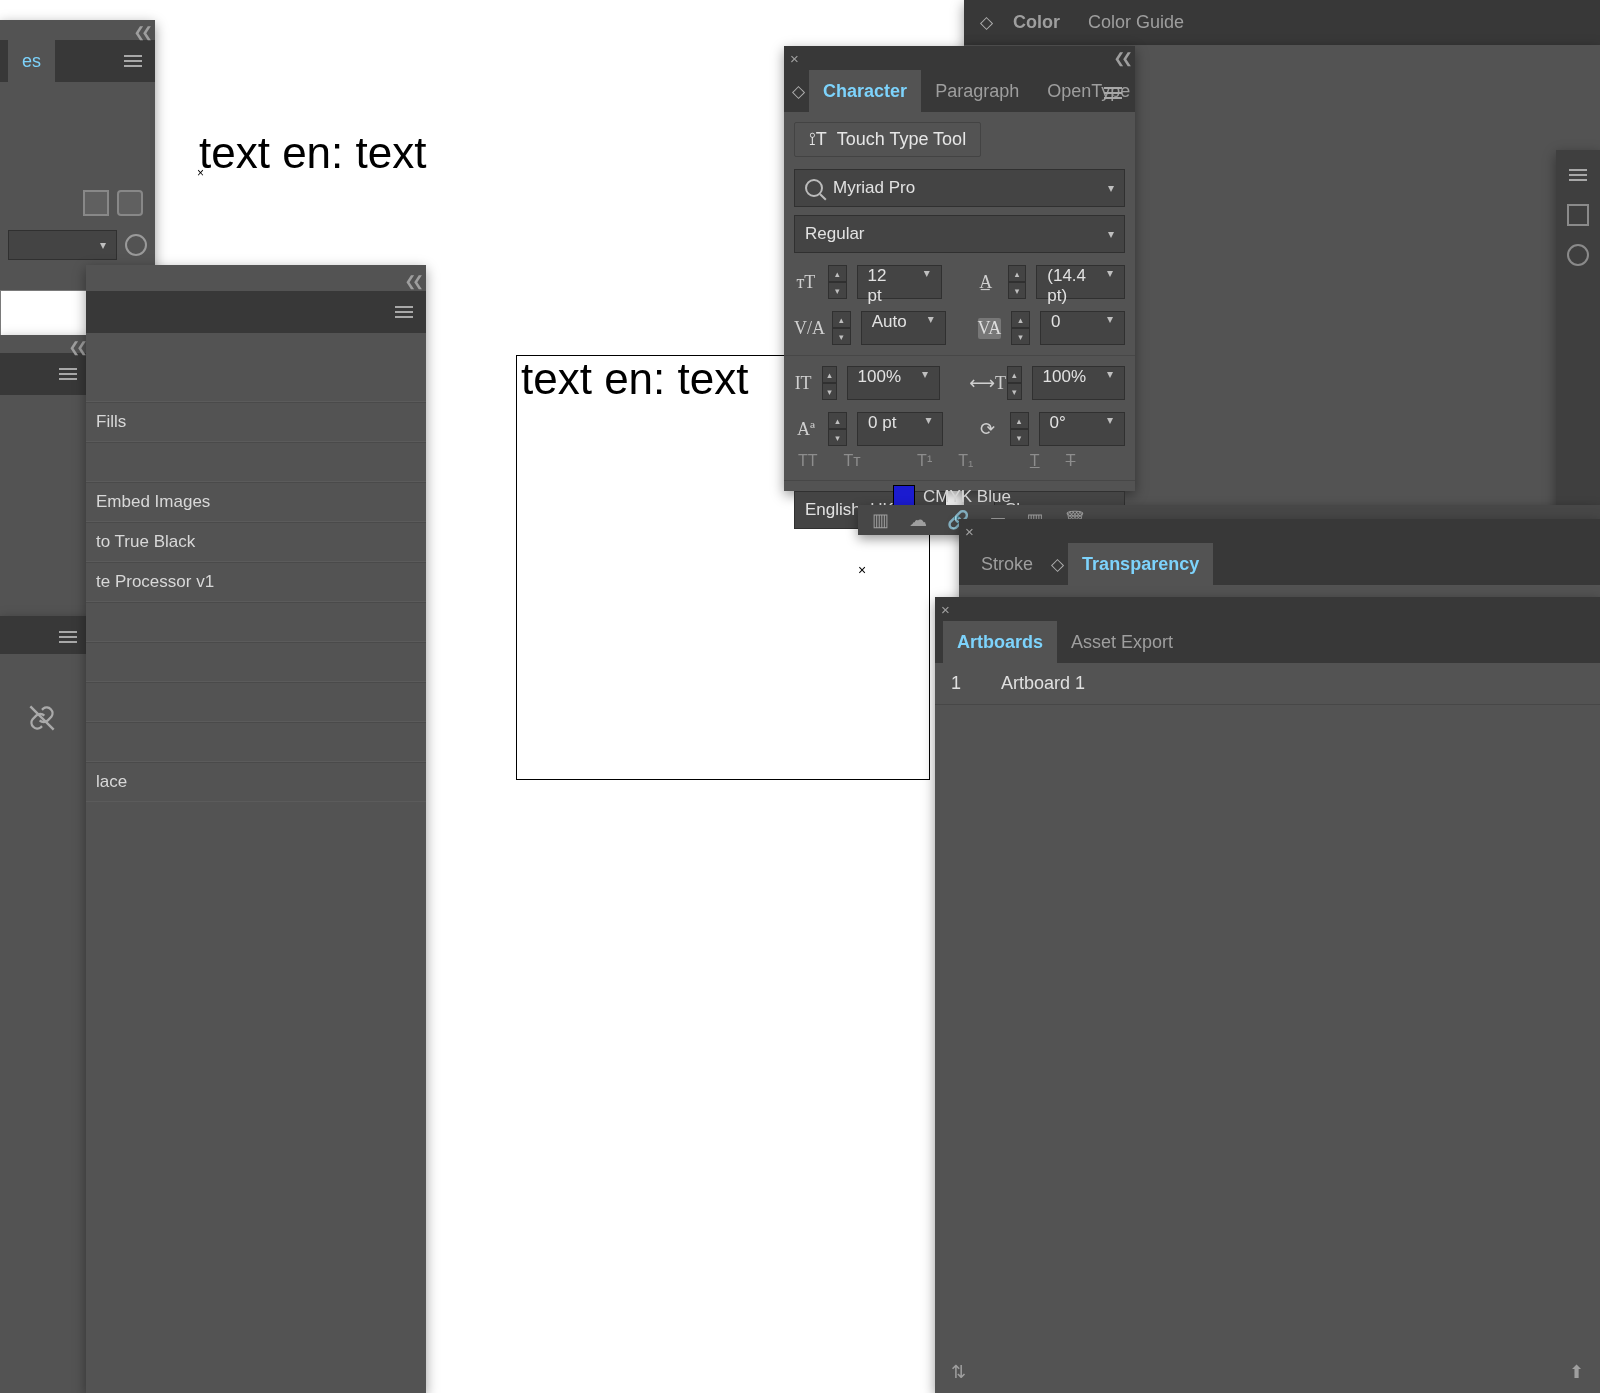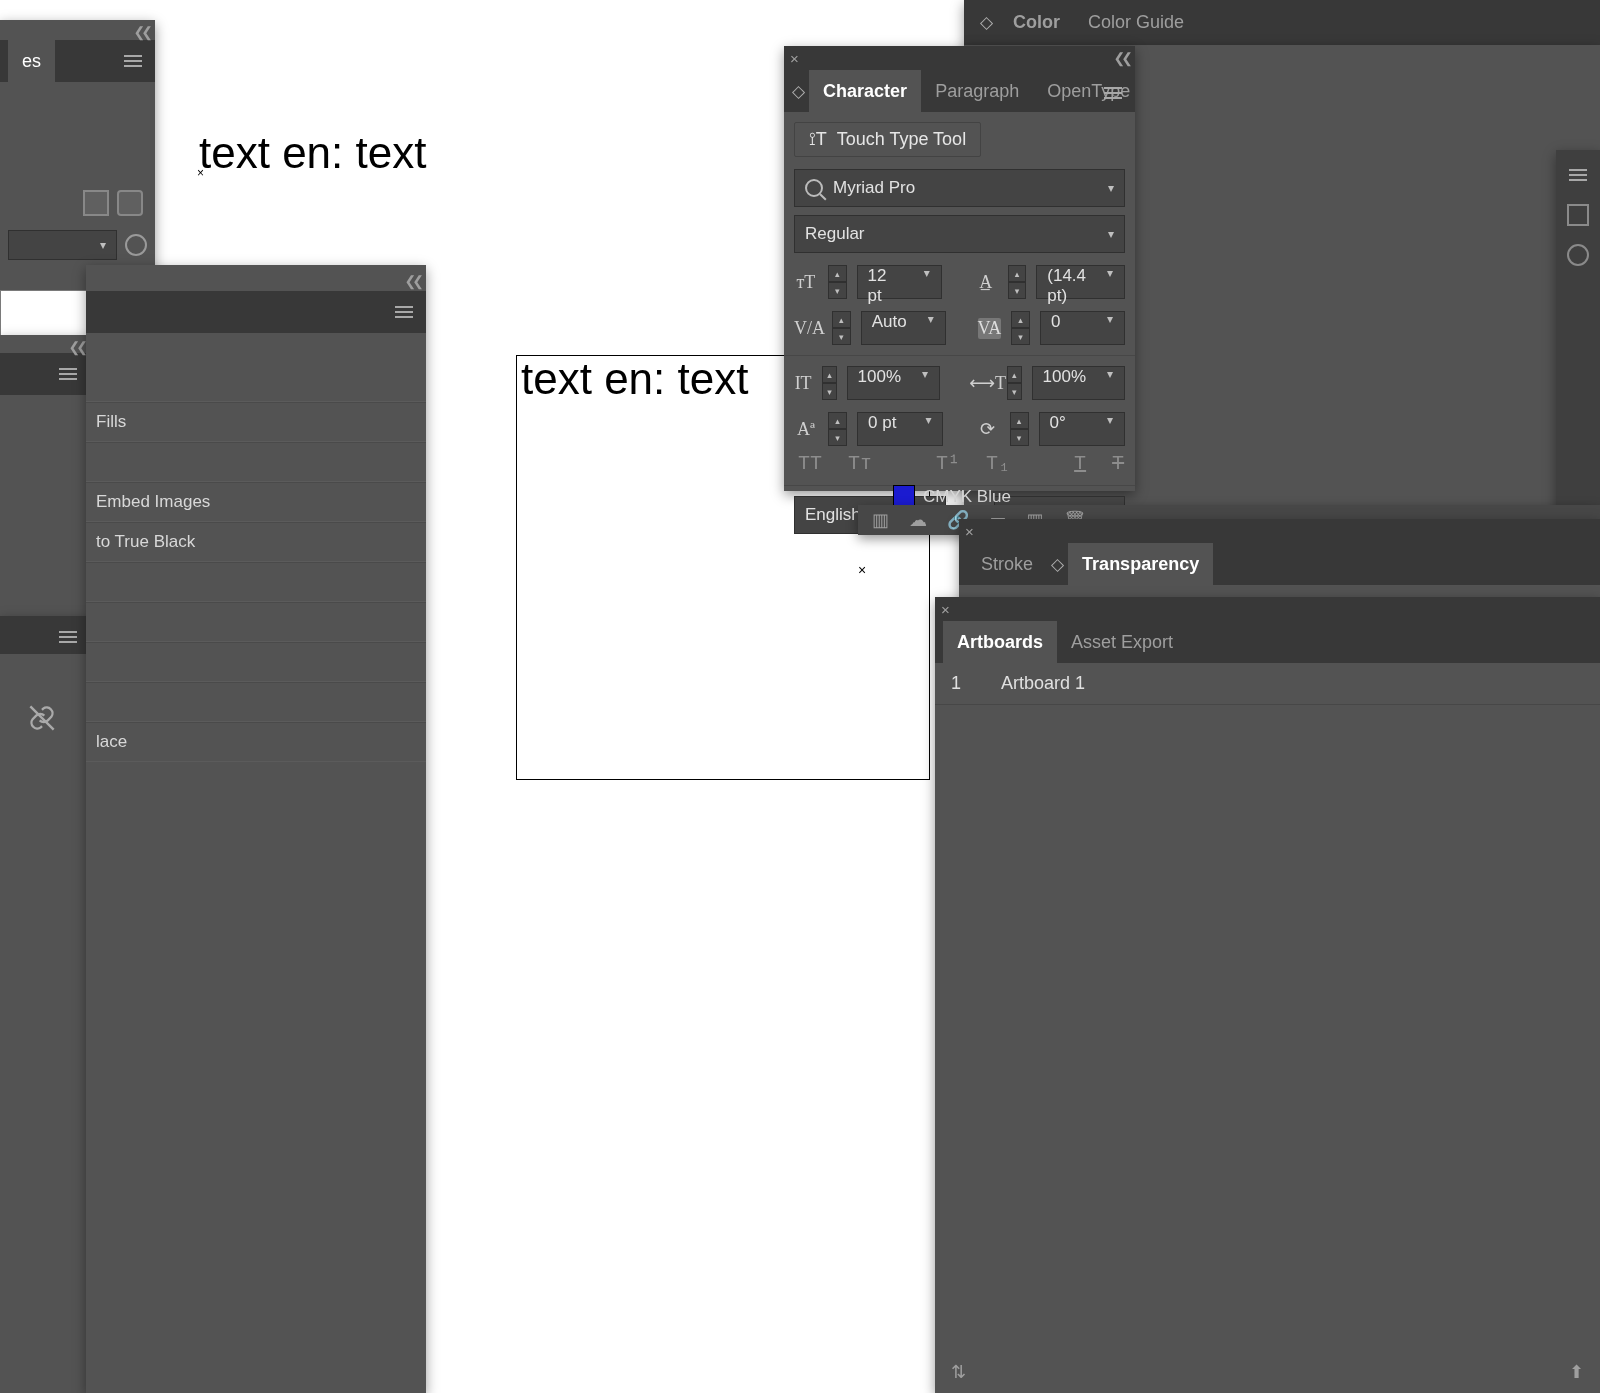--- a/index.html
+++ b/index.html
@@ -3,21 +3,21 @@
 <meta charset="utf-8">
 <style>
   * { box-sizing: border-box; margin: 0; padding: 0; font-family: -apple-system, "Helvetica Neue", Arial, sans-serif; }
   body { width: 1600px; height: 1393px; background: #ffffff; position: relative; overflow: hidden; }
 
   .panel { position: absolute; background: #535353; color: #d8d8d8; font-size: 17px; box-shadow: 0 4px 12px rgba(0,0,0,.4); }
   .panel .titlebar { height: 24px; background: #383838; display:flex; align-items:center; padding:0 6px; }
   .panel .titlebar .x { color:#a0a0a0; font-size:15px; line-height:1; cursor:pointer; }
   .tabs { display:flex; align-items:center; background:#383838; height:42px; padding-left:8px; }
   .tab { padding: 0 14px; height:100%; display:flex; align-items:center; color:#9e9e9e; font-size:18px; cursor:pointer; }
-  .tab.active { background:#535353; color:#ffffff; }
+  .tab.active { background:#535353; color:#7dd3fc; }
   .menu-icon { position:absolute; right:8px; top:8px; width:28px; height:22px; display:flex; flex-direction:column; justify-content:center; gap:3px; cursor:pointer; }
   .menu-icon span { display:block; height:2px; background:#a8a8a8; width:18px; margin:0 auto; }
   .collapse-icon { position:absolute; right:6px; top:4px; color:#9e9e9e; font-size:14px; letter-spacing:-4px; cursor:pointer; }
 
   
   .canvas-text { position:absolute; font-family: "Myriad Pro", Arial, sans-serif; font-size:44px; color:#000; white-space:nowrap; }
   .artboard-rect { position:absolute; border:1px solid #000; background:#fff; }
 
   
   .char-panel { width: 351px; }
@@ -28,21 +28,21 @@
   .dd { display:flex; align-items:center; background:#444444; border:1px solid #303030; height:38px; padding:0 10px; color:#e2e2e2; font-size:17px; cursor:pointer; }
   .dd .chev { margin-left:auto; color:#bfbfbf; font-size:12px; }
   .row { display:flex; align-items:center; margin-top:12px; gap:10px; }
   .inp { display:flex; background:#444444; border:1px solid #303030; height:34px; color:#e2e2e2; font-size:17px; }
   .inp .val { padding:0 10px; flex:1; }
   .inp .chev { width:28px; text-align:center; color:#bfbfbf; font-size:12px; }
   .stepper { width:22px; display:flex; flex-direction:column; height:34px; }
   .stepper div { flex:1; background:#444; border:1px solid #303030; display:flex; align-items:center; justify-content:center; color:#bfbfbf; font-size:9px; cursor:pointer; }
   .ico-t { width:28px; color:#d0d0d0; font-size:18px; font-family: Georgia, serif; text-align:center; }
   .caps-row { display:flex; gap:26px; padding: 6px 4px 0 4px; color:#8d8d8d; }
-  .caps-row span { font-size:20px; font-family:Liberation Mono, monospace; cursor:pointer; }
+  .caps-row span { font-size:16px; font-family:Liberation Sans, sans-serif; cursor:pointer; }
   .sep { height:1px; background:#474747; margin:10px -10px; }
 
   
   .list-row { padding:9px 10px; border-bottom:1px solid #5b5b5b; border-top:1px solid #4a4a4a; font-size:17px; color:#d8d8d8; cursor:pointer; }
 
   
   .artboard-row { display:flex; align-items:center; padding:10px 16px; border-bottom:1px solid #474747; color:#e0e0e0; font-size:18px; gap:40px; }
 
   .swatch-label { position:absolute; color:#d6d6d6; font-size:17px; }
 
@@ -117,20 +117,21 @@
         <span></span>
         <span></span>
       </div>
   </div>
   <div style="height:30px;"></div>
   <div class="list-row" style="border-top:none;">&nbsp;</div>
   <div class="list-row">Fills</div>
   <div class="list-row">&nbsp;</div>
   <div class="list-row">Embed Images</div>
   <div class="list-row">to True Black</div>
+  <div class="list-row">te Processor v1</div>
   <div class="list-row">&nbsp;</div>
   <div class="list-row">&nbsp;</div>
   <div class="list-row">&nbsp;</div>
   <div class="list-row">&nbsp;</div>
   <div class="list-row">lace</div>
 </div>
 
 <div class="panel" style="left:964px; top:0; width:636px; height:45px; background:#383838;">
   <div class="tabs" style="height:45px;">
     <span style="width:8px;"></span>

